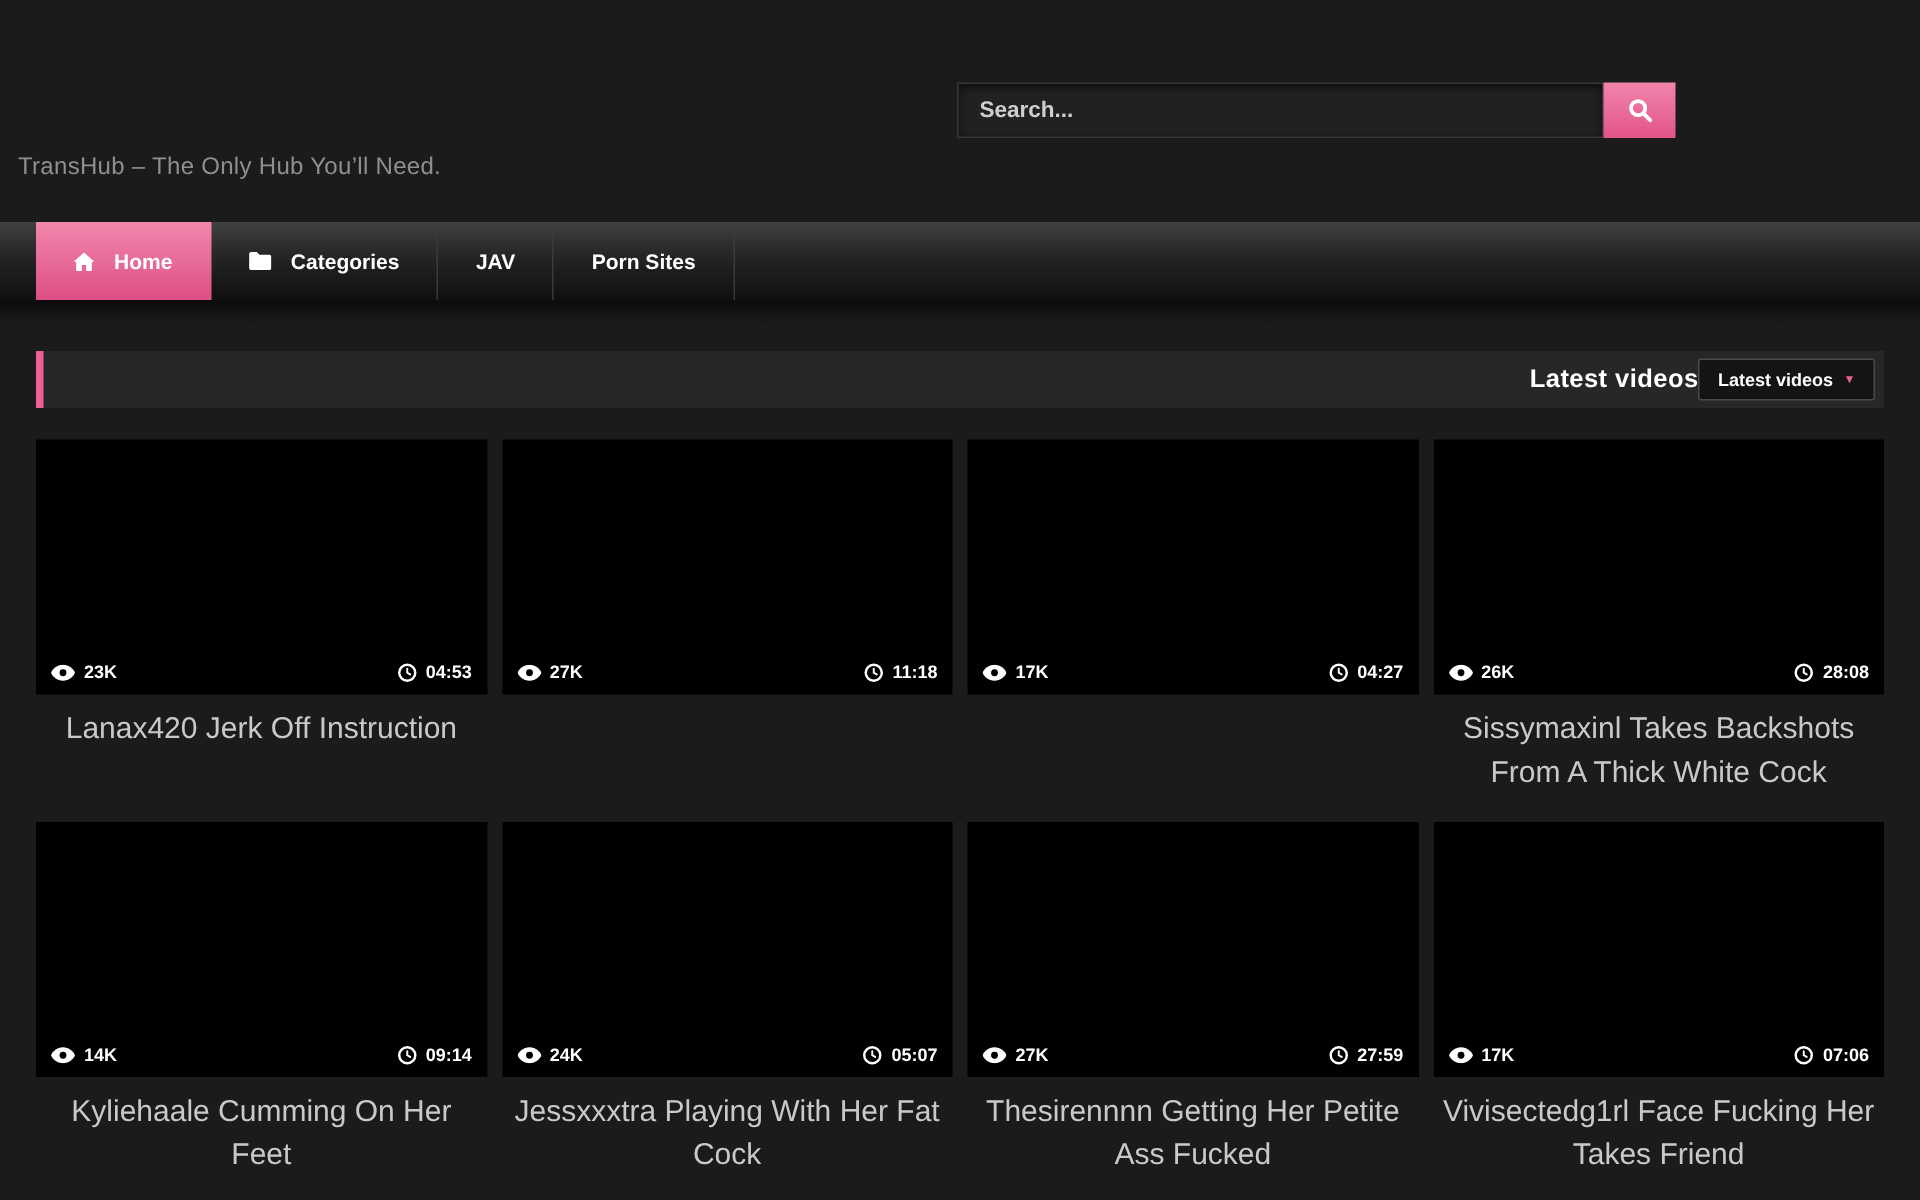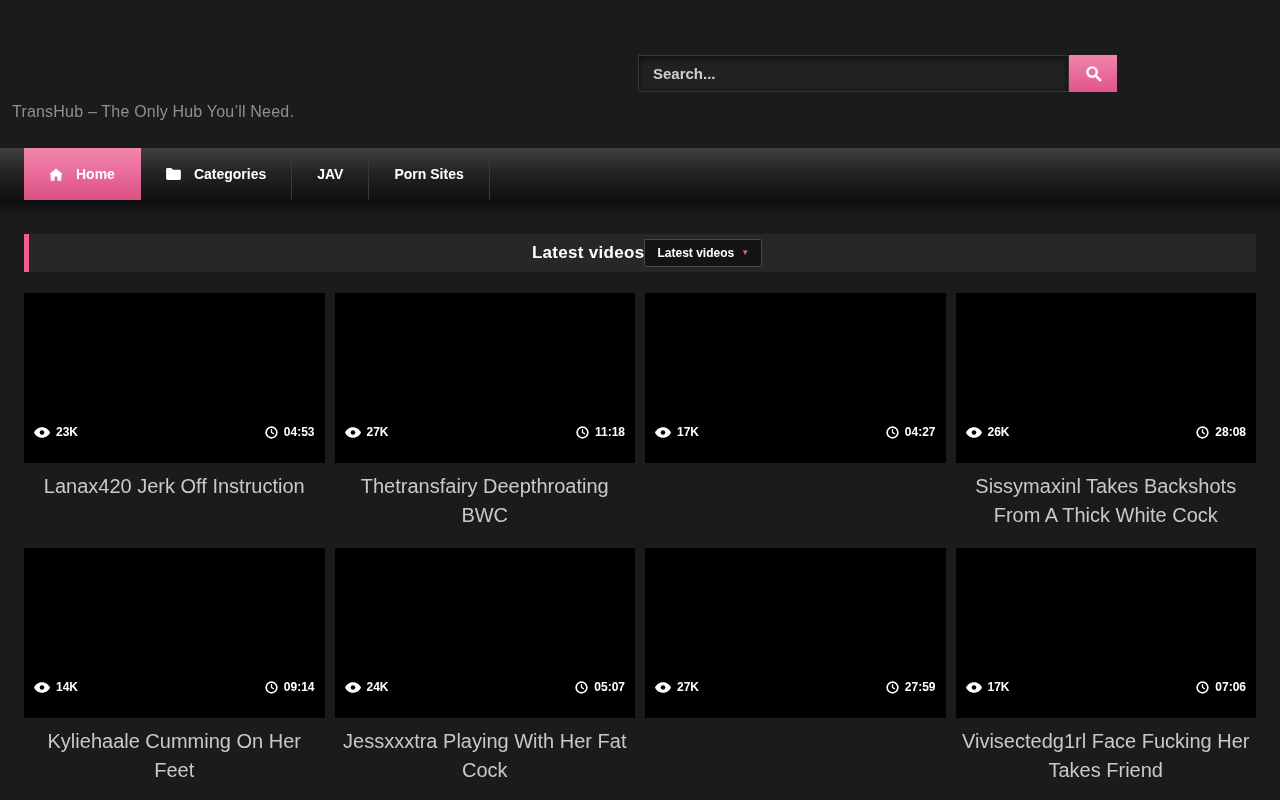--- a/index.html
+++ b/index.html
@@ -58,21 +58,21 @@
     border-right: 1px solid transparent;
   }
   .nav-fade { height: 16px; background: linear-gradient(180deg, #0c0c0c 0%, #1b1b1b 100%); }
 
   
   .main { padding: 0 24px; }
   .section-bar {
     margin-top: 18px; height: 38px;
     background: #272727;
     border-left: 5px solid #ee5f95;
-    display: flex; align-items: center; justify-content: center;
+    display: flex; align-items: center; justify-content: flex-end;
     padding: 0 6px 0 15px;
   }
   .section-title { color: #ffffff; font-size: 17px; font-weight: bold; letter-spacing: .3px; }
   .sort-btn {
     display: inline-flex; align-items: center; gap: 7px;
     background: #141414;
     border: 1px solid #4a4a4a; border-radius: 2px;
     color: #ffffff; font-family: "Liberation Sans", sans-serif;
     font-size: 12px; font-weight: bold;
     padding: 6px 12px; cursor: pointer;
@@ -85,21 +85,21 @@
     display: grid;
     grid-template-columns: repeat(4, 1fr);
     column-gap: 10px; row-gap: 18px;
   }
   .card { cursor: pointer; }
   .thumb {
     height: 170px; background: #000000;
     position: relative;
   }
   .stats {
-    position: absolute; left: 0; right: 0; bottom: 16px;
+    position: absolute; left: 0; right: 0; bottom: 0;
     height: 30px;
     display: flex; align-items: center; justify-content: space-between;
     padding: 0 10px;
     color: #ffffff; font-size: 12px; font-weight: bold;
   }
   .stat { display: inline-flex; align-items: center; gap: 6px; }
   .vtitle {
     margin: 9px 6px 0;
     min-height: 43px;
     text-align: center;
@@ -187,21 +187,20 @@
         </span>
         <span class="stat">
           <svg viewBox="0 0 16 16" width="13" height="13">
             <circle cx="8" cy="8" r="6.6" fill="none" stroke="#ffffff" stroke-width="2"></circle>
             <path d="M8 4.6 V8 L10.4 9.4" stroke="#ffffff" stroke-width="1.6" fill="none" stroke-linecap="round"></path>
           </svg>
           <span>11:18</span>
         </span>
       </div>
     </div>
-    <div class="vtitle">Thetransfairy Deepthroating BWC</div>
   </div>
 
   <div class="card">
     <div class="thumb">
       <div class="stats">
         <span class="stat">
           <svg viewBox="0 0 24 16" width="16" height="11">
             <path d="M12 0 C6 0 1.7 4 0 8 c1.7 4 6 8 12 8 s10.3 -4 12 -8 c-1.7 -4 -6 -8 -12 -8 z" fill="#ffffff"></path>
             <circle cx="12" cy="8" r="3.4" fill="#000000"></circle>
           </svg>
@@ -296,20 +295,21 @@
         </span>
         <span class="stat">
           <svg viewBox="0 0 16 16" width="13" height="13">
             <circle cx="8" cy="8" r="6.6" fill="none" stroke="#ffffff" stroke-width="2"></circle>
             <path d="M8 4.6 V8 L10.4 9.4" stroke="#ffffff" stroke-width="1.6" fill="none" stroke-linecap="round"></path>
           </svg>
           <span>27:59</span>
         </span>
       </div>
     </div>
+    <div class="vtitle">Thesirennnn Getting Her Petite Ass Fucked</div>
   </div>
 
   <div class="card">
     <div class="thumb">
       <div class="stats">
         <span class="stat">
           <svg viewBox="0 0 24 16" width="16" height="11">
             <path d="M12 0 C6 0 1.7 4 0 8 c1.7 4 6 8 12 8 s10.3 -4 12 -8 c-1.7 -4 -6 -8 -12 -8 z" fill="#ffffff"></path>
             <circle cx="12" cy="8" r="3.4" fill="#000000"></circle>
           </svg>

